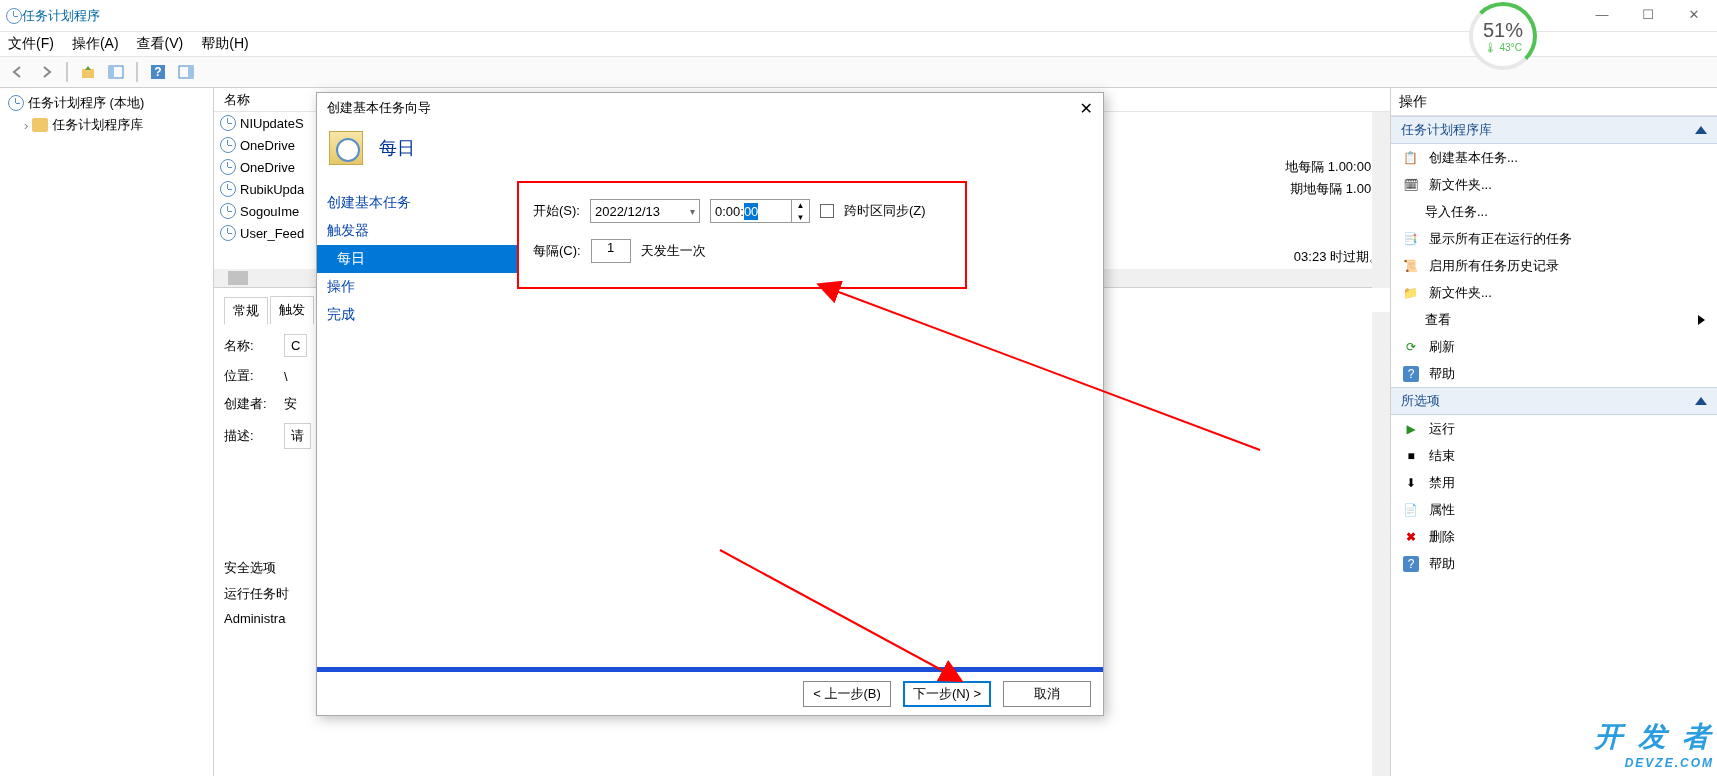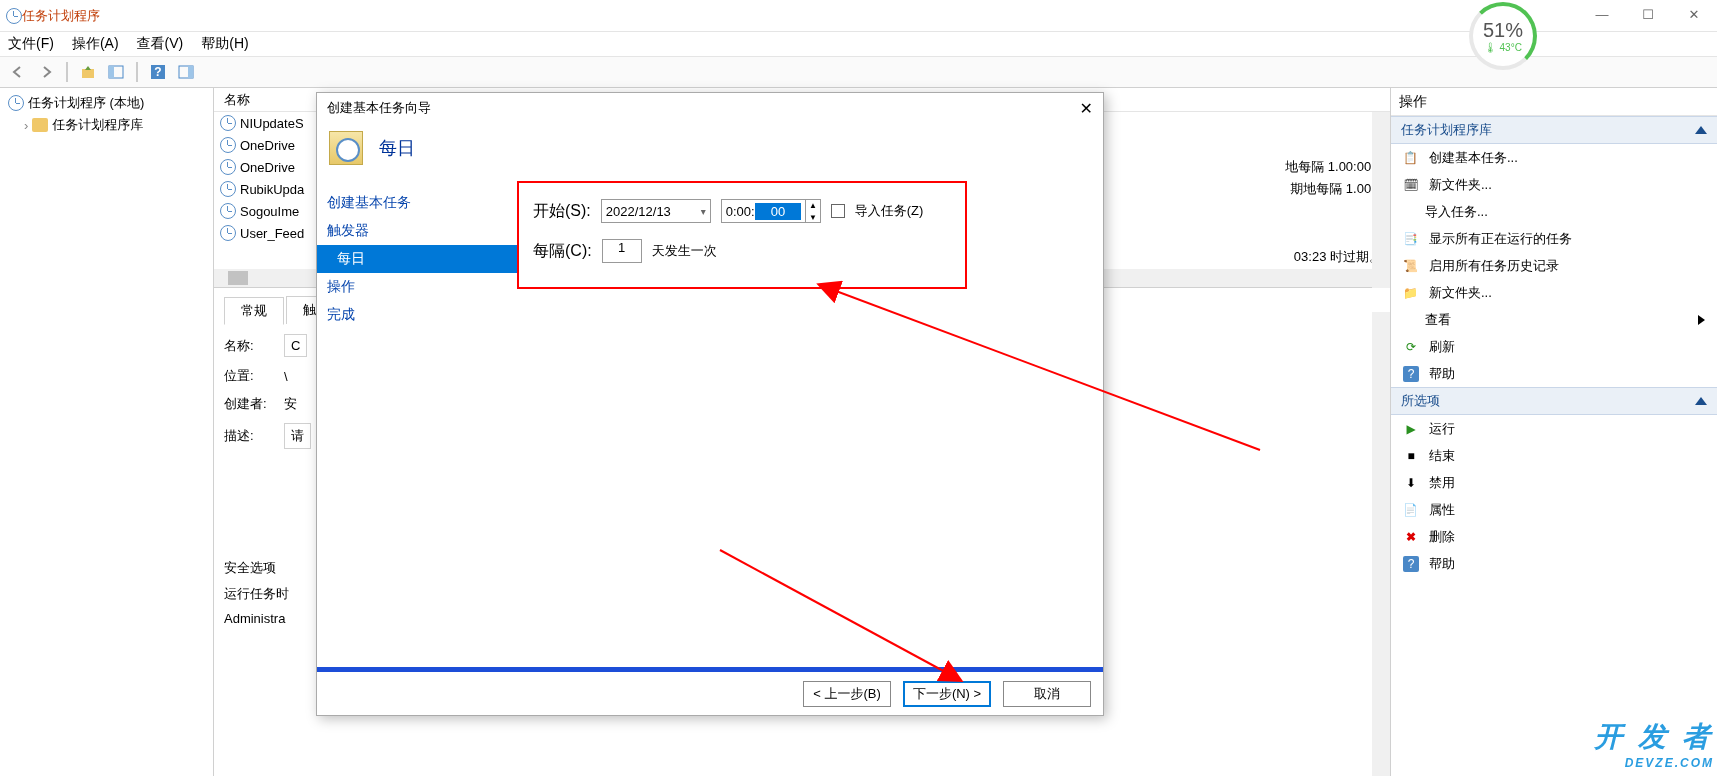--- a/index.html
+++ b/index.html
@@ -1,19 +1,19 @@
 <!DOCTYPE html>
 <html><head>
 <meta charset="utf-8">
 <style>
 * { box-sizing: border-box; margin: 0; padding: 0; font-family: "Microsoft YaHei", "Segoe UI", sans-serif; }
 body { background: #fff; width: 1717px; height: 776px; position: relative; overflow: hidden; font-size: 13px; color: #000; }
 
 .titlebar { height: 32px; border-bottom: 1px solid #e5e5e5; display: flex; align-items: center; padding: 0 6px; }
-.titlebar .title { color: #c2410c; flex: 1; }
+.titlebar .title { color: #0369a1; flex: 1; }
 .win-controls { position: absolute; right: 0; top: 0; display: flex; }
 .win-btn { width: 46px; height: 28px; display: flex; align-items: center; justify-content: center; color: #666; }
 
 .menubar { height: 24px; display: flex; align-items: center; padding: 0 8px; gap: 18px; font-size: 14px; }
 .menubar span { cursor: default; }
 
 .toolbar { height: 32px; border-top: 1px solid #e5e5e5; border-bottom: 1px solid #d0d0d0; display: flex; align-items: center; padding: 0 6px; gap: 4px; background: #fafafa; }
 .tbtn { width: 24px; height: 24px; display: flex; align-items: center; justify-content: center; border: 1px solid transparent; }
 .tbtn.sep { width: 1px; height: 20px; background: #ccc; margin: 0 4px; }
 
@@ -29,21 +29,21 @@
 
 .center-panel { flex: 1; display: flex; flex-direction: column; border-right: 1px solid #d0d0d0; }
 .task-list { height: 200px; border-bottom: 1px solid #d0d0d0; position: relative; }
 .task-list-header { height: 24px; border-bottom: 1px solid #e5e5e5; display: flex; align-items: center; padding: 0 10px; background: #fff; }
 .task-row { height: 22px; display: flex; align-items: center; padding: 0 6px; gap: 4px; }
 .task-hscroll { position:absolute; bottom:0; left:0; width:100%; height:18px; background:#f0f0f0; }
 .task-hscroll .thumb { position:absolute; left:14px; top:2px; width:20px; height:14px; background:#c2c2c2; }
 
 .details-panel { flex: 1; padding: 8px 10px; }
 .tabbar { display: flex; gap: 2px; margin-bottom: 8px; }
-.tab { padding: 4px 16px; border: 1px solid #d0d0d0; border-bottom: none; background: #fff; font-size: 13px; }
+.tab { padding: 4px 8px; border: 1px solid #d0d0d0; border-bottom: none; background: #fff; font-size: 13px; }
 .tab.active { border-bottom: 1px solid #fff; position: relative; top: 1px; }
 .detail-row { display: flex; align-items: center; margin: 10px 0; gap: 10px; }
 .detail-label { width: 50px; }
 .detail-val { border: 1px solid #d0d0d0; padding: 3px 6px; flex: 0 0 auto; background:#fff; }
 .sec-title { margin-top: 110px; font-size: 13px; }
 .sec-row { margin-top: 8px; }
 
 .center-text-snippets { position:absolute; color:#000; font-size:13px; white-space: nowrap; }
 
 .actions-panel { width: 326px; background: #fff; }
@@ -62,24 +62,24 @@
 .wiz-icon { width: 34px; height: 34px; background: linear-gradient(#f7e6a8,#e7c869); border: 1px solid #c4a94a; position: relative; }
 .wiz-icon::after { content:''; position:absolute; width:20px; height:20px; border:2px solid #5a8fc7; border-radius:50%; top:6px; left:6px; background:#fff; }
 .wizard-title { font-size: 18px; color: #003399; }
 .wizard-body { display: flex; height: 500px; }
 .wizard-nav { width: 200px; padding: 8px 0; }
 .wizard-nav-item { height: 28px; display: flex; align-items: center; padding: 0 10px; color: #0645ad; font-size: 14px; }
 .wizard-nav-item.sub { padding-left: 20px; background: #0078d7; color: #fff; }
 .wizard-content { flex: 1; padding: 8px 16px; position: relative; }
 .red-box { position: absolute; left: 0; top: 0; width: 450px; height: 108px; border: 2px solid #ff0000; }
 .field-row { display: flex; align-items: center; gap: 10px; margin-bottom: 16px; }
-.field-label { font-size: 16px; }
+.field-label { font-size: 13px; }
 .date-input { width: 110px; height: 24px; border: 1px solid #999; padding: 0 4px; display: flex; align-items: center; justify-content: space-between; background:#fff; }
 .time-input { width: 100px; height: 24px; border: 1px solid #999; display: flex; align-items: center; background:#fff; position:relative; }
-.time-input .sel { background: #0078d7; color: #fff; padding: 1px 16px; margin-top: 25px; }
+.time-input .sel { background: #0078d7; color: #fff; padding: 1px 0; margin-top: 25px; }
 .time-spinner { width: 18px; height: 24px; border-left: 1px solid #999; display:flex; flex-direction:column; }
 .time-spinner div { flex:1; display:flex; align-items:center; justify-content:center; font-size:8px; }
 .cbox { width: 14px; height: 14px; border: 1px solid #666; background:#fff; }
 .num-input { width: 40px; height: 24px; border: 1px solid #999; text-align: center; padding: 0 4px; background:#fff; }
 .wizard-footer { position: absolute; bottom: 0; left: 0; width: 100%; height: 48px; border-top: 5px solid #1d4ed8; display: flex; align-items: center; justify-content: flex-end; padding: 0 12px; gap: 12px; }
 .wbtn { min-width: 88px; height: 26px; border: 1px solid #888; background: #fff; display: flex; align-items: center; justify-content: center; font-size: 13px; }
 .wbtn.primary { border: 2px solid #0078d7; }
 
 .red-arrow { position: absolute; pointer-events: none; z-index: 20; }
 
@@ -332,21 +332,21 @@
             <span style="font-size:10px;color:#666">▾</span>
         </div>
         <div class="time-input">
           <span style="padding:0 4px;"><span>0:00:</span><span class="sel">00</span></span>
           <div class="time-spinner" style="margin-left:auto">
               <div>▲</div>
               <div>▼</div>
             </div>
         </div>
         <div class="cbox"></div>
-        <span>导入任务(Z)</span>
+        <span>跨时区同步(Z)</span>
       </div>
       <div class="field-row">
         <span class="field-label">每隔(C):</span>
         <div class="num-input">1</div>
         <span>天发生一次</span>
       </div>
     </div>
   </div>
   <div class="wizard-footer">
     <div class="wbtn">&lt; 上一步(B)</div>

